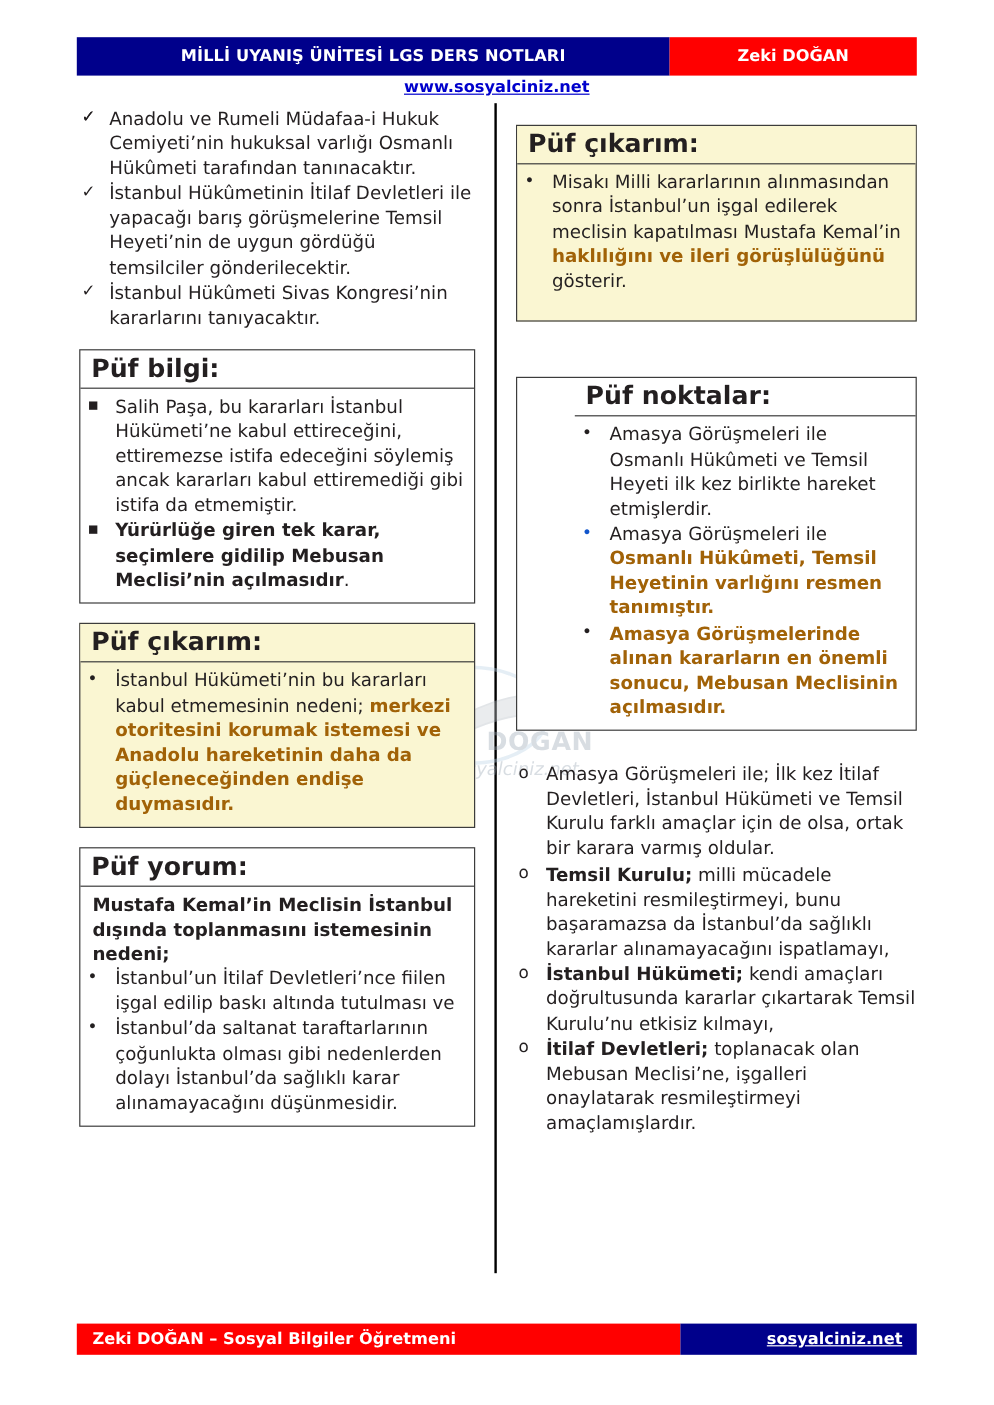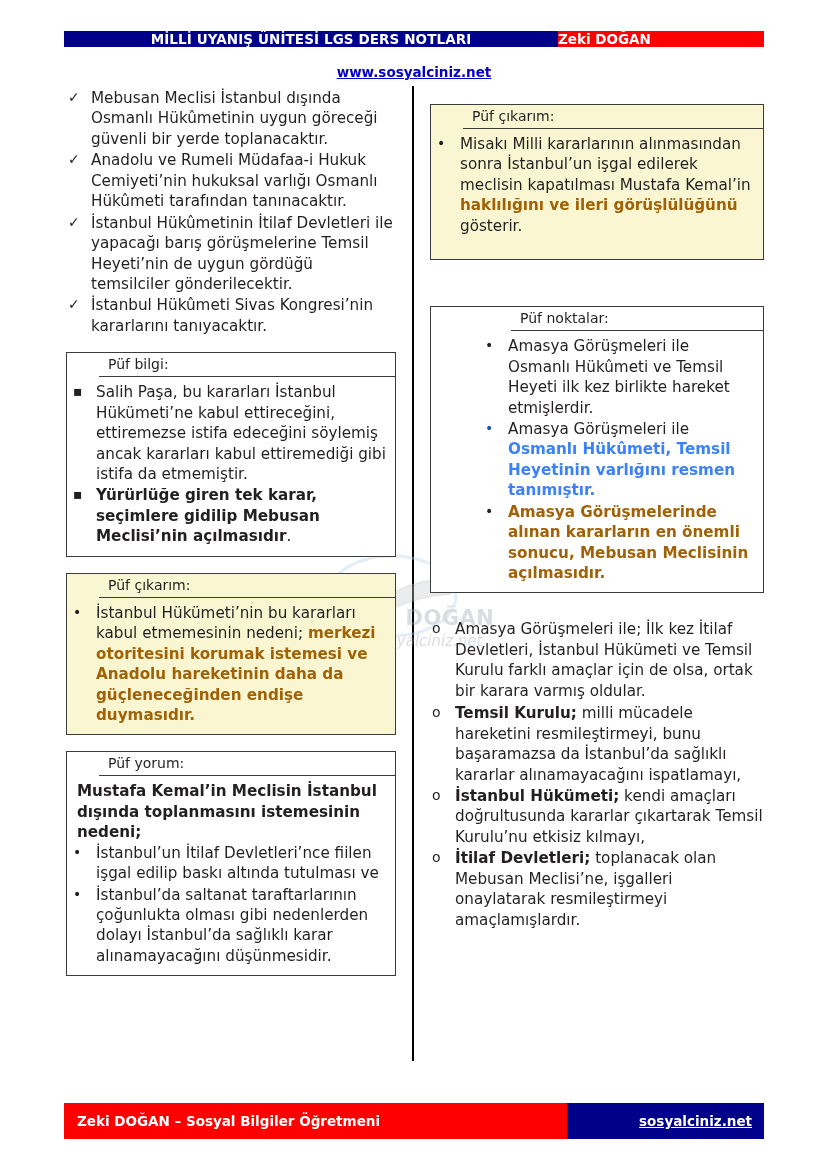--- a/index.html
+++ b/index.html
@@ -23,21 +23,21 @@
     inset: 0;
     background: #ffffff;
   }
 
   
   .header-bar {
     position: absolute;
     left: 64px;
     top: 31px;
     width: 700px;
-    height: 16px;
+    height: 32px;
     display: flex;
     align-items: stretch;
   }
   .header-title-cell {
     background: #00008B;
     flex: 0 0 494px;
     display: flex;
     align-items: center;
     justify-content: center;
     overflow: hidden;
@@ -47,21 +47,21 @@
     font-size: 13.5px;
     font-weight: bold;
     letter-spacing: .1px;
     white-space: nowrap;
   }
   .header-author-cell {
     background: #FF0000;
     flex: 1 1 auto;
     display: flex;
     align-items: center;
-    justify-content: flex-start;
+    justify-content: center;
   }
   .header-author-cell span {
     color: #ffffff;
     font-size: 13.5px;
     font-weight: bold;
     white-space: nowrap;
   }
   .header-site {
     position: absolute;
     left: 0;
@@ -135,32 +135,31 @@
   
   .box {
     border: 1.3px solid #3c3c3c;
     margin-top: 16px;
     background: #ffffff;
   }
   .box.yellow { background: #FAF6D2; }
   .box-head {
     border-bottom: 1.3px solid #3c3c3c;
     padding: 3px 8px 4px 9px;
-    font-size: 14px;
-    font-weight: normal;
-    margin-left: 32px;
+    font-size: 21px;
+    font-weight: bold;
   }
   .box-body {
     padding: 5px 9px 8px 4px;
   }
   .box.yellow .box-head { background: #FAF6D2; }
 
   .b { font-weight: bold; }
   .red { color: #a16207; font-weight: bold; }
-  .blue { color: #3b82f6; font-weight: bold; }
+  .blue { color: #a16207; font-weight: bold; }
   .blue-mk { color: #1155CC; }
 
   .plain-block {
     font-size: 15.2px;
     line-height: 1.345;
     margin-top: 14px;
   }
   .gap-para { margin-top: 16px; }
   .gap-para-lg { margin-top: 21px; }
 
@@ -193,21 +192,21 @@
     color: #9aa7b4;
     white-space: nowrap;
   }
 
   
   .footer-bar {
     position: absolute;
     left: 64px;
     top: 1103px;
     width: 700px;
-    height: 36px;
+    height: 26px;
     display: flex;
     align-items: stretch;
   }
   .footer-left-cell {
     background: #FF0000;
     flex: 0 0 490px;
     display: flex;
     align-items: center;
     padding-left: 13px;
   }
@@ -260,21 +259,20 @@
     </svg>
     <div class="wm-text">ZEKİ DOĞAN</div>
     <div class="wm-sub">sosyalciniz.net</div>
   </div>
 
   <div class="col-left">
 
     <ul class="bl">
       <li>
         <span class="mk mk-check">✓</span>
-        <span>Mebusan Meclisi İstanbul dışında Osmanlı Hükûmetinin uygun göreceği güvenli bir yerde toplanacaktır.</span>
       </li>
       <li>
         <span class="mk mk-check">✓</span>
         <span>Anadolu ve Rumeli Müdafaa-i Hukuk Cemiyeti’nin hukuksal varlığı Osmanlı Hükûmeti tarafından tanınacaktır.</span>
       </li>
       <li>
         <span class="mk mk-check">✓</span>
         <span>İstanbul Hükûmetinin İtilaf Devletleri ile yapacağı barış görüşmelerine Temsil Heyeti’nin de uygun gördüğü temsilciler gönderilecektir.</span>
       </li>
       <li>

